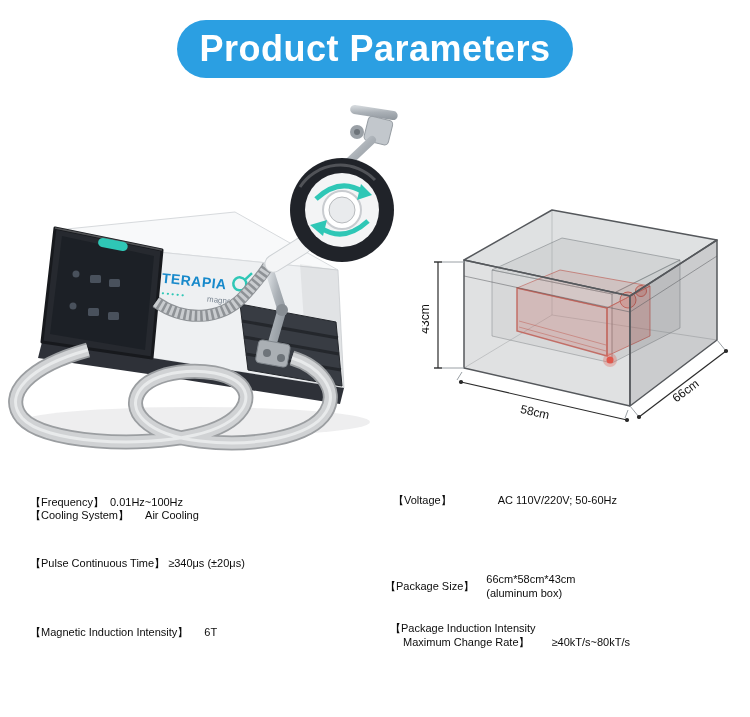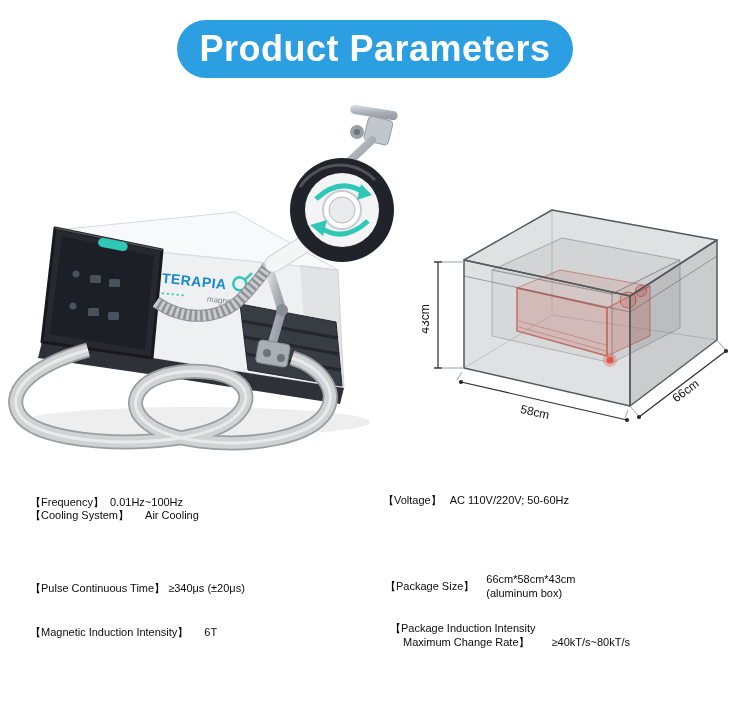--- a/index.html
+++ b/index.html
@@ -206,30 +206,30 @@
   </div>
 
   <div class="spec-row" style="left:30px; top:496px;">
     <span class="spec-label">【Frequency】</span>
     <span class="spec-value" style="margin-left:6px">0.01Hz~100Hz</span>
   </div>
   <div class="spec-row" style="left:30px; top:509px;">
     <span class="spec-label">【Cooling System】</span>
     <span class="spec-value" style="margin-left:16px">Air Cooling</span>
   </div>
-  <div class="spec-row" style="left:30px; top:582px;">
+  <div class="spec-row" style="left:30px; top:557px;">
     <span class="spec-label">【Pulse Continuous Time】</span>
     <span class="spec-value" style="margin-left:3px">≥340μs (±20μs)</span>
   </div>
   <div class="spec-row" style="left:30px; top:626px;">
     <span class="spec-label">【Magnetic Induction Intensity】</span>
     <span class="spec-value" style="margin-left:16px">6T</span>
   </div>
 
-  <div class="spec-row" style="left:383px; top:494px;">
+  <div class="spec-row" style="left:393px; top:494px;gap:38px;">
     <span class="spec-label">【Voltage】</span>
     <span class="spec-value" style="margin-left:8px">AC 110V/220V; 50-60Hz</span>
   </div>
   <div class="spec-row row-center" style="left:385px; top:573px;">
     <span class="spec-label">【Package Size】</span>
     <span class="spec-value two-line" style="margin-left:12px">
       <span>66cm*58cm*43cm</span>
       <span>(aluminum box)</span>
     </span>
   </div>

